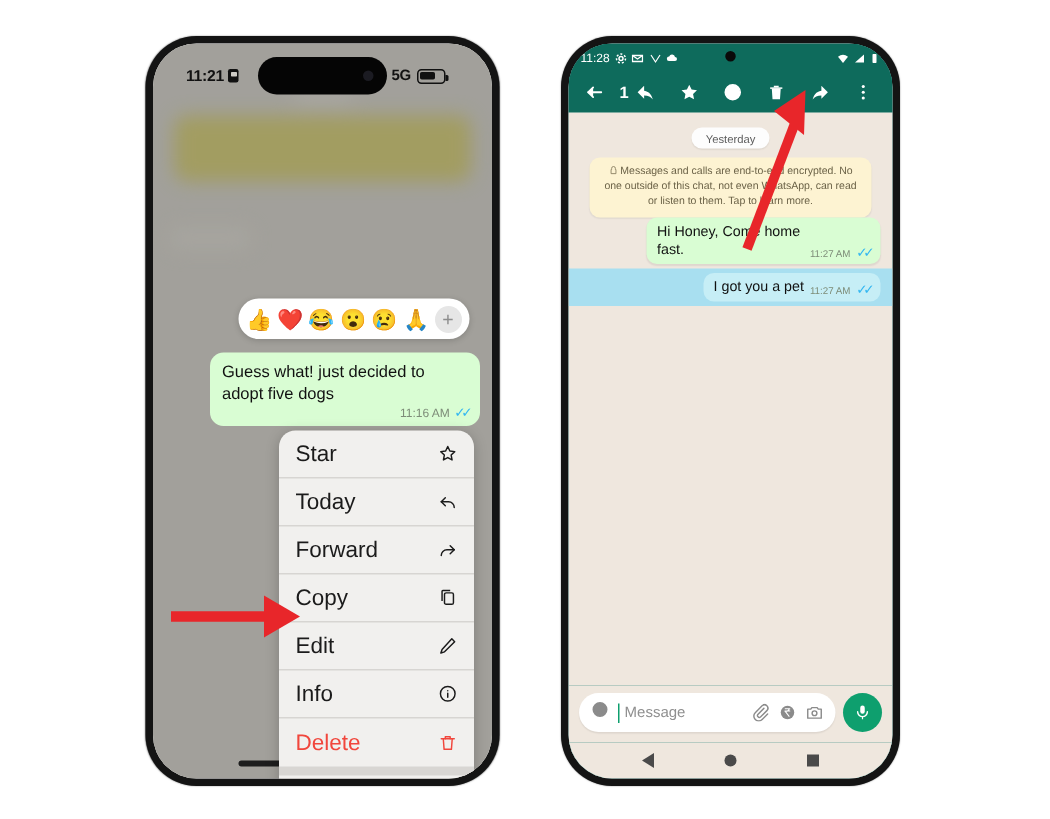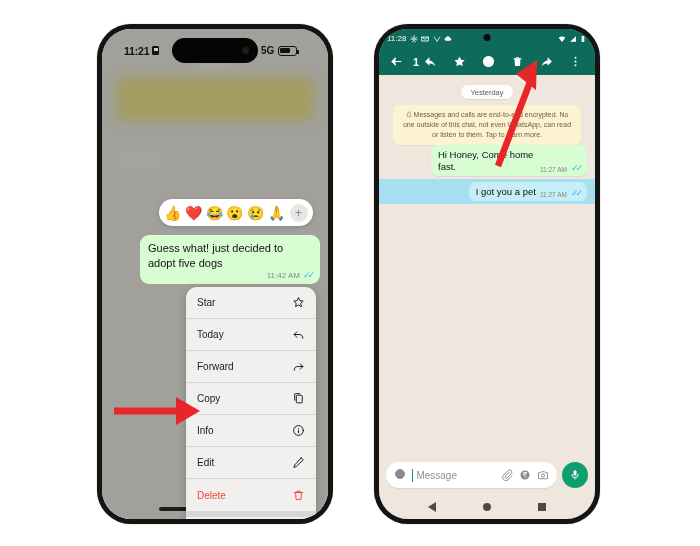--- a/index.html
+++ b/index.html
@@ -131,21 +131,21 @@
 
   
   .ctx-menu {
     position:absolute; z-index:10;
     left:84px; top:258px; width:130px;
     background:#f1f0ee; border-radius:11px; overflow:hidden;
     box-shadow:0 2px 9px rgba(0,0,0,.22);
   }
   .ctx-item {
     height:32px; display:flex; align-items:center; justify-content:space-between;
-    padding:0 11px; font-size:10px; color:#1b1b1b;
+    padding:0 11px; font-size:15px; color:#1b1b1b;
     border-bottom:.6px solid #d7d5d2;
   }
   .ctx-item.is-danger { color:#f1463c; }
   .ctx-item.is-last { border-bottom:none; }
   .ctx-sep { height:6px; background:#d8d6d3; }
   .ctx-icon { width:14px; height:14px; display:flex; align-items:center; justify-content:center; }
   .ctx-icon svg { width:13px; height:13px; }
 
   
   .and-screen { position:absolute; inset:0; background:#0f766e; display:flex; flex-direction:column; }
@@ -283,21 +283,21 @@
         <span class="react-emoji">😂</span>
         <span class="react-emoji">😮</span>
         <span class="react-emoji">😢</span>
         <span class="react-emoji">🙏</span>
         <span class="react-plus">+</span>
       </div>
 
       <div class="ios-bubble">
         <div class="ios-bubble-text">Guess what! just decided to adopt five dogs</div>
         <div class="ios-bubble-meta">
-          <span class="ios-bubble-time">11:42 AM</span>
+          <span class="ios-bubble-time">11:16 AM</span>
           <span class="ticks">✓✓</span>
         </div>
       </div>
 
       <div class="ctx-menu">
 
         <div class="ctx-item">
           <span>Star</span>
           <span class="ctx-icon">
             <svg viewBox="0 0 24 24" fill="none" stroke="#1b1b1b" stroke-width="1.8">
@@ -330,34 +330,34 @@
           <span>Copy</span>
           <span class="ctx-icon">
             <svg viewBox="0 0 24 24" fill="none" stroke="#1b1b1b" stroke-width="1.8" stroke-linejoin="round">
                 <rect x="8" y="6" width="11" height="14" rx="2"></rect>
                 <path d="M5 16V4a1 1 0 0 1 1-1h9"></path>
               </svg>
           </span>
         </div>
 
         <div class="ctx-item">
+          <span>Edit</span>
+          <span class="ctx-icon">
+            <svg viewBox="0 0 24 24" fill="none" stroke="#1b1b1b" stroke-width="1.8" stroke-linecap="round" stroke-linejoin="round">
+                <path d="M17 3.5l3.5 3.5L8 19.5 3.5 21 5 16.5 17 3.5z"></path>
+              </svg>
+          </span>
+        </div>
+
+        <div class="ctx-item">
           <span>Info</span>
           <span class="ctx-icon">
             <svg viewBox="0 0 24 24" fill="none" stroke="#1b1b1b" stroke-width="1.8" stroke-linecap="round">
                 <circle cx="12" cy="12" r="9"></circle>
                 <path d="M12 8.2v.2M12 11.5v4.8"></path>
-              </svg>
-          </span>
-        </div>
-
-        <div class="ctx-item">
-          <span>Edit</span>
-          <span class="ctx-icon">
-            <svg viewBox="0 0 24 24" fill="none" stroke="#1b1b1b" stroke-width="1.8" stroke-linecap="round" stroke-linejoin="round">
-                <path d="M17 3.5l3.5 3.5L8 19.5 3.5 21 5 16.5 17 3.5z"></path>
               </svg>
           </span>
         </div>
 
         <div class="ctx-item is-danger is-last">
           <span>Delete</span>
           <span class="ctx-icon">
             <svg viewBox="0 0 24 24" fill="none" stroke="#f1463c" stroke-width="1.8" stroke-linecap="round" stroke-linejoin="round">
                 <path d="M4 6.5h16"></path>
                 <path d="M9 6.5V4h6v2.5"></path>

